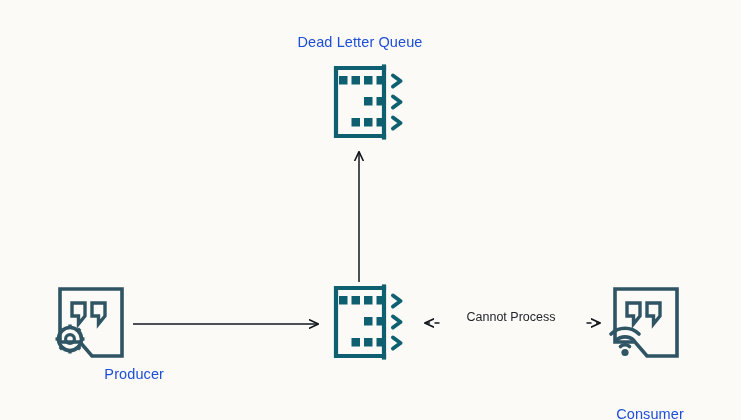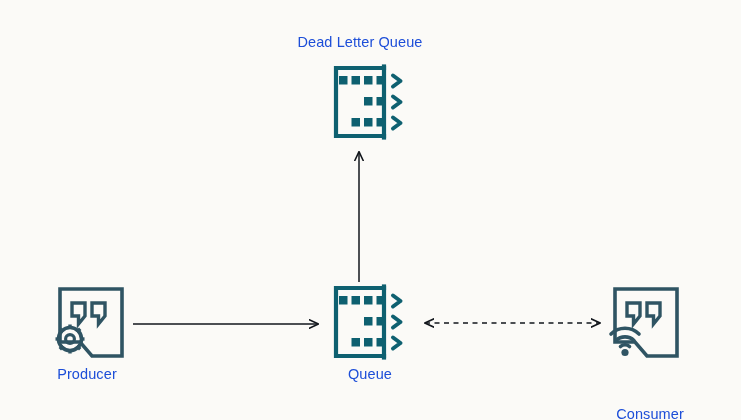--- a/index.html
+++ b/index.html
@@ -17,21 +17,21 @@
   .node-label{
     position:absolute;
     font-family:"Liberation Sans", sans-serif;
     font-size:14.5px;
     color:#1d4ed8;
     text-align:center;
     white-space:nowrap;
     letter-spacing:.1px;
   }
   #dlq-title{left:255px;top:34px;width:210px;}
-  #producer-label{left:22px;top:366px;width:130px;}
+  #producer-label{left:34px;top:366px;width:130px;text-align:right;}
   #queue-label{left:305px;top:366px;width:130px;}
   #consumer-label{left:585px;top:378px;width:130px;margin-top:28px;}
   #edge-label{
     position:absolute;left:440px;top:310px;width:140px;
     font-size:12.5px;color:#22262c;text-align:center;white-space:nowrap;
     background:#fbfaf7;padding:0 1px;
   }
 </style>
 </head>
 <body>
@@ -133,18 +133,18 @@
         <path d="M11.5,60.5 A6.5,6.5 0 0 1 20.5,60.5" stroke-width="3.6"></path>
         <circle cx="16" cy="66.5" r="3.6" fill="#2f5463" stroke="none"></circle>
       </g>
     </g>
   </svg>
 
   <div class="node-label" id="dlq-title">Dead Letter Queue</div>
 
   <div class="node-label" id="producer-label">Producer</div>
 
-  <div class="node-label" id="queue-label">Queue</div>
 
   <div class="node-label" id="consumer-label">Consumer</div>
 
+  <div id="edge-label">Cannot Process</div>
 
 </div>
 
 </body></html>

